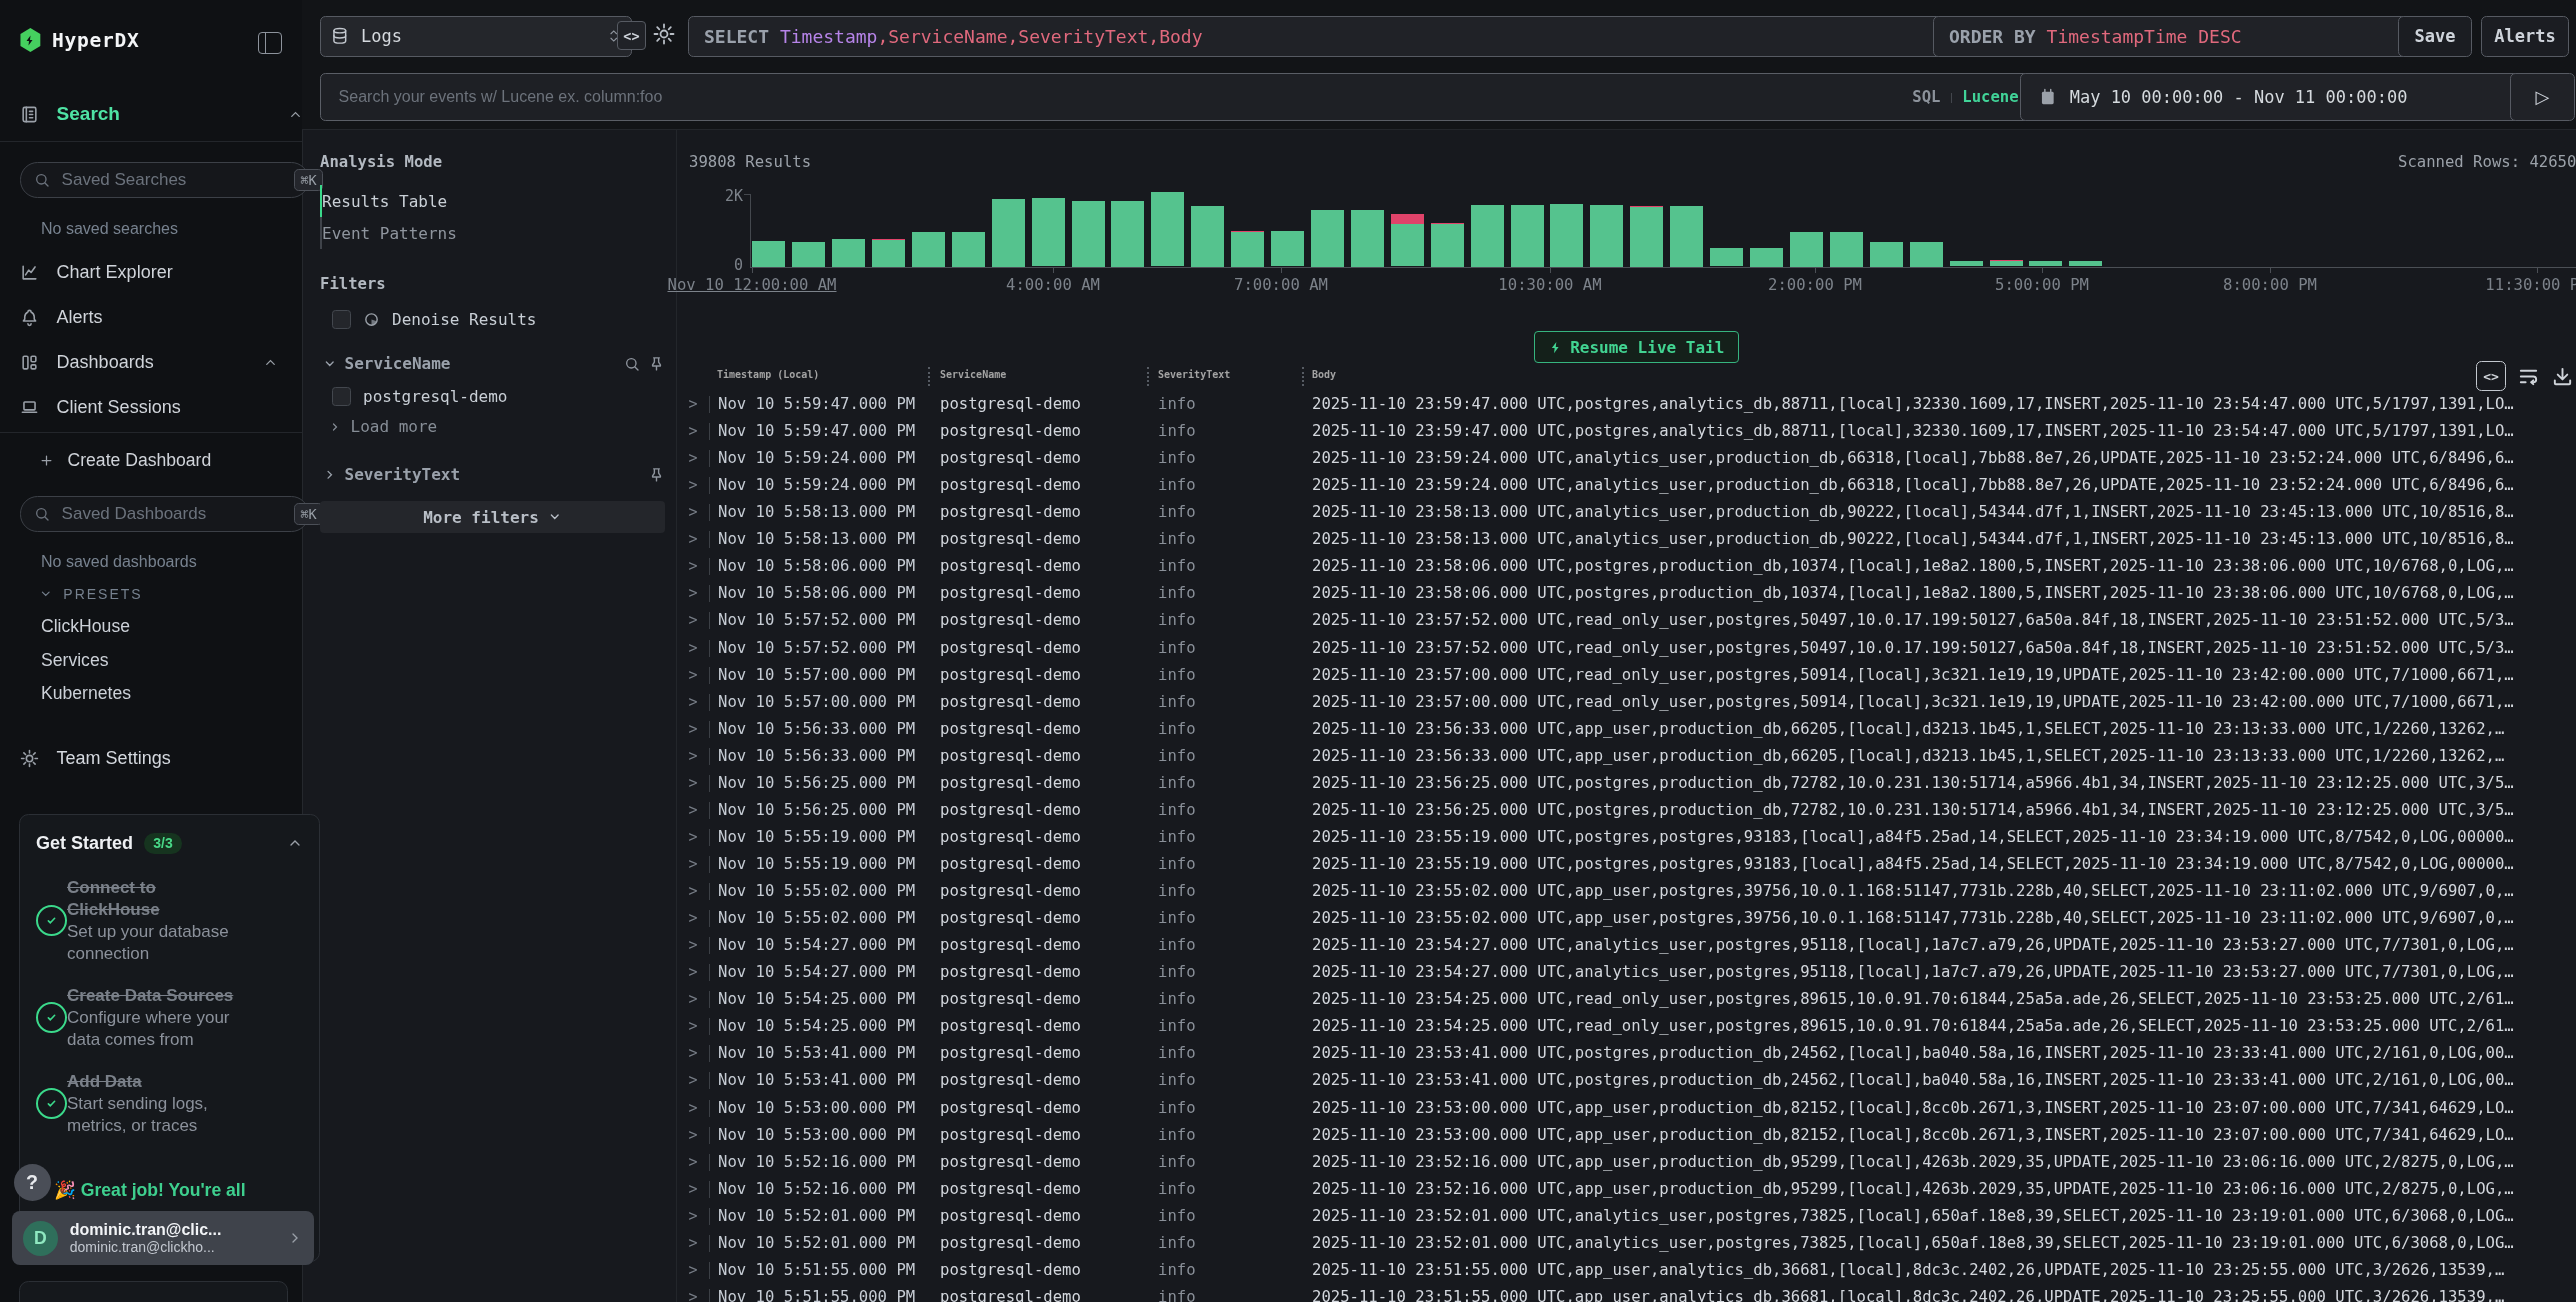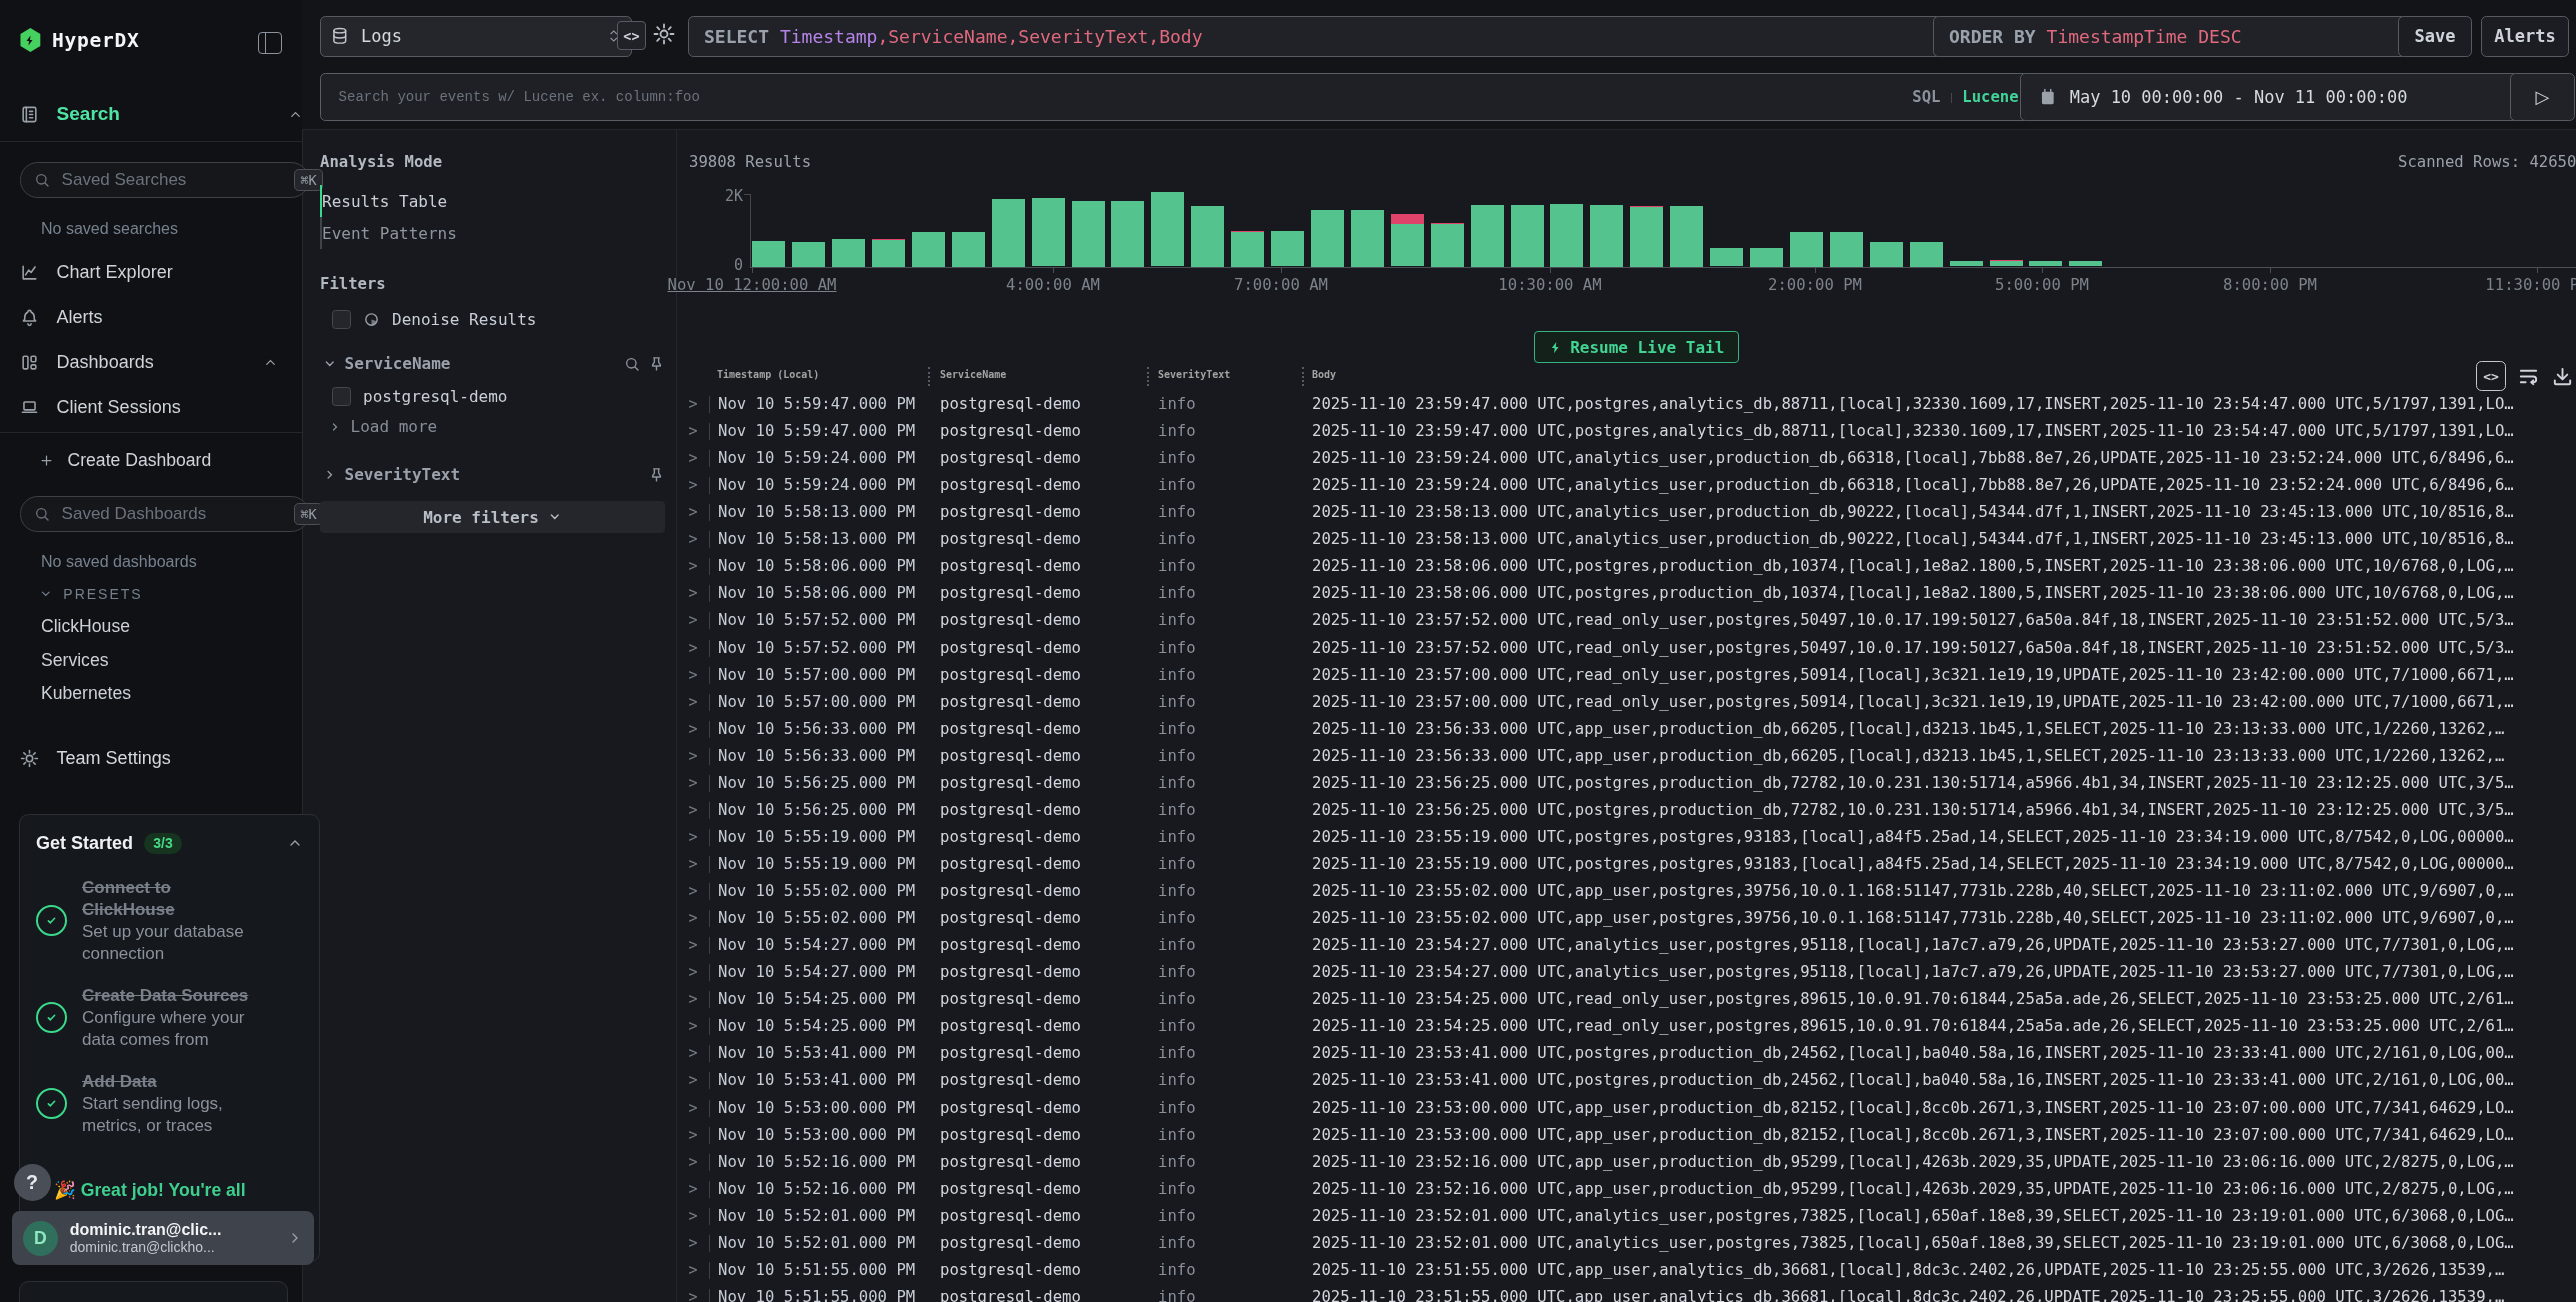--- a/index.html
+++ b/index.html
@@ -34,39 +34,39 @@
     font-size:18px;color:#d0d4da;position:relative;cursor:pointer}
   .nav-item .icon{color:#9aa0a8}
   .section-head{display:flex;align-items:center;gap:18px;padding-left:19.6px;font-size:19px;font-weight:bold}
   .preset-item{font-size:17.6px;color:#ccd1d8;padding-left:41px;height:34px;display:flex;align-items:center}
   .gs-card{left:19px;top:814px;width:267px;height:411px;border:0.7px solid #2b2f35;border-radius:9.5px;
     background:#15181c;padding:17.6px 16px;overflow:hidden}
   .badge-pill{background:#16341f;color:#48d987;font-size:14px;font-weight:bold;
     border-radius:10.8px;padding:2.7px 9.5px}
   .check-circle{width:27px;height:27px;border:2px solid #3bd98b;border-radius:50%;flex:none;
     display:flex;align-items:center;justify-content:center;color:#3bd98b}
-  .gs-item{display:flex;gap:15px;margin-bottom:20px;align-items:center}
+  .gs-item{display:flex;margin-bottom:20px;align-items:center}
   .gs-title{font-size:17px;font-weight:bold;color:#7a8089;text-decoration:line-through;line-height:22px}
   .gs-desc{font-size:17px;color:#8b919b;line-height:22px}
   .help-fab{left:13.5px;top:1164px;width:37px;height:37px;border-radius:50%;background:#4a4e57;
     color:#e8eaee;font-size:19.6px;font-weight:bold;display:flex;align-items:center;justify-content:center;z-index:6}
   .user-chip{left:12px;top:1211px;width:280px;height:54px;border-radius:8px;background:#3f434b;
     display:flex;align-items:center;padding:0 10.8px;gap:12px;z-index:5}
   .avatar{width:35px;height:35px;border-radius:50%;background:#2f6f5b;color:#8fe8c0;
     font-weight:bold;font-size:17.6px;display:flex;align-items:center;justify-content:center;flex:none}
   
   #topbar{left:302px;top:0;width:2274px;height:129px;background:#121417;border-bottom:0.7px solid #23262b}
   .tb-box{position:absolute;border:0.7px solid #565a62;border-radius:5.4px;background:#202227;
     display:flex;align-items:center}
   .btn{justify-content:center;font-weight:bold;font-size:17px;color:#ced3da;cursor:pointer}
   .q-kw{color:#9aa1ab;font-weight:bold}
   .q-purple{color:#b684e8}
   .q-red{color:#e0697d}
   .search-input{flex:1;background:transparent;border:none;outline:none;color:#84cc16;
-    font-size:14px;font-family:Liberation Mono, monospace}
+    font-size:16px;font-family:Liberation Sans, sans-serif}
   .search-input::placeholder{color:#6c727b}
   
   .panel-label{font-size:15.6px;font-weight:bold;color:#b3b9c1}
   .mode-item{height:32px;display:flex;align-items:center;font-size:16px;
     color:#8f959e;border-left:2.7px solid #3f434a;cursor:pointer}
   .mode-item.active{color:#c9cfd6;border-left-color:#3bd98b}
   .checkbox{width:17px;height:17px;border:0.7px solid #43474e;border-radius:3.4px;background:#24262b;flex:none}
   .filter-group-head{display:flex;align-items:center;gap:8px;color:#9aa1ab;font-weight:bold;font-size:16px}
   .more-filters{left:320px;top:501px;width:345px;height:32px;background:#24262b;border-radius:4px;
     display:flex;align-items:center;justify-content:center;gap:9.5px;

